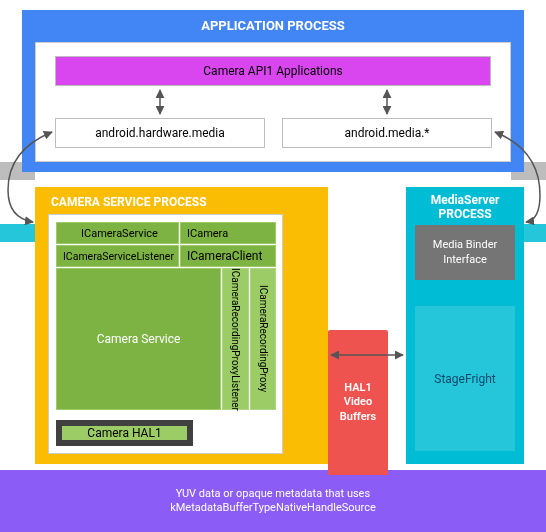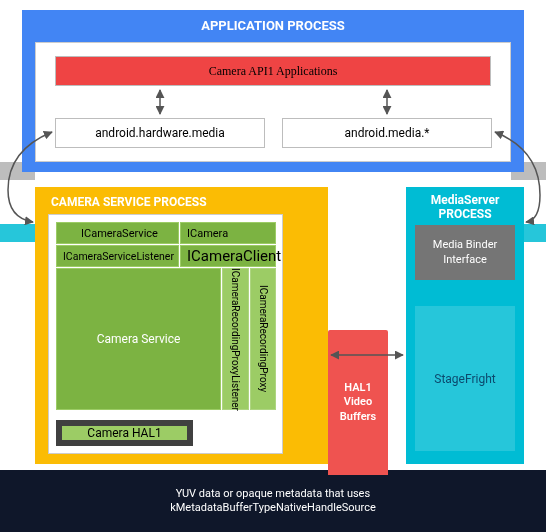--- a/index.html
+++ b/index.html
@@ -5,48 +5,48 @@
   * { box-sizing: border-box; margin: 0; padding: 0; }
   body { font-family: Roboto, Arial, sans-serif; font-size: 12px; background: #fff; }
   .canvas { position: relative; width: 518px; height: 532px; }
   .box { position: absolute; display: flex; align-items: center; justify-content: center; text-align: center; }
   .label { pointer-events: none; }
 
   
   .app-process-outer { left: 22px; top: 10px; width: 502px; height: 162px; background: #4285f4; }
   .app-process-title { color: #fff; font-weight: 700; font-size: 13px; position: absolute; top: 8px; left: 0; right: 0; text-align: center; }
   .app-process-inner { left: 35px; top: 42px; width: 476px; height: 120px; background: #fff; border: 1px solid #ccc; }
-  .api1-apps { left: 55px; top: 56px; width: 436px; height: 30px; background: #ef4444; border: 1px solid #bdbdbd; font-size: 12px; font-family: Liberation Serif, serif; }
+  .api1-apps { left: 55px; top: 56px; width: 436px; height: 30px; background: #d946ef; border: 1px solid #bdbdbd; font-size: 12px; }
   .hw-camera { left: 55px; top: 118px; width: 210px; height: 30px; background: #fff; border: 1px solid #bdbdbd; font-size: 12px; }
   .media-star { left: 282px; top: 118px; width: 210px; height: 30px; background: #fff; border: 1px solid #bdbdbd; font-size: 12px; }
 
   
   .csp-outer { left: 35px; top: 187px; width: 293px; height: 277px; background: #fbbc04; }
   .csp-title { color: #fff; font-weight: 700; font-size: 12px; position: absolute; top: 8px; left: 16px; }
   .csp-inner { left: 48px; top: 214px; width: 235px; height: 240px; background: #fff; border: 1px solid #ccc; }
 
   .ics       { left: 56px; top: 222px; width: 123px; height: 22px; background: #7cb342; border:1px solid #9ccc65; font-size: 11px; padding-left:24px; justify-content:flex-start; }
   .icam      { left: 180px; top: 222px; width: 96px;  height: 22px; background: #7cb342; border:1px solid #9ccc65; font-size: 11px; padding-left:6px; justify-content:flex-start; }
   .icsl      { left: 56px; top: 245px; width: 123px; height: 22px; background: #7cb342; border:1px solid #9ccc65; font-size: 10.5px; padding-left:6px; justify-content:flex-start; }
-  .icc       { left: 180px; top: 245px; width: 96px;  height: 22px; background: #7cb342; border:1px solid #9ccc65; font-size: 15px; padding-left:6px; justify-content:flex-start; }
+  .icc       { left: 180px; top: 245px; width: 96px;  height: 22px; background: #7cb342; border:1px solid #9ccc65; font-size: 12px; padding-left:6px; justify-content:flex-start; }
   .camsvc    { left: 56px; top: 268px; width: 165px; height: 142px; background: #7cb342; border:1px solid #9ccc65; color:#fff; font-size: 12px; }
   .icrpl     { left: 222px; top: 268px; width: 27px; height: 142px; background: #9ccc65; border:1px solid #aed581; font-size: 10px; }
   .icrp      { left: 250px; top: 268px; width: 26px; height: 142px; background: #9ccc65; border:1px solid #aed581; font-size: 10px; }
   .vtext { writing-mode: vertical-rl; transform: rotate(0deg); }
   .camhal    { left: 56px; top: 420px; width: 137px; height: 26px; background: #9ccc65; border:6px solid #404040; font-size: 12px; }
 
   
   .msp-outer { left: 406px; top: 187px; width: 118px; height: 277px; background: #00bcd4; }
   .msp-title { color: #fff; font-weight: 700; font-size: 12px; position: absolute; top: 6px; left: 0; right: 0; text-align: center; line-height: 1.2; }
   .mbi { left: 415px; top: 225px; width: 100px; height: 55px; background: #757575; color: #fff; font-size: 11px; line-height:1.3; }
   .sf  { left: 415px; top: 306px; width: 100px; height: 145px; background: #26c6da; color: #0c4a6e; font-size: 12px; }
 
   
   .hal1vb { left: 328px; top: 330px; width: 60px; height: 145px; background: #ef5350; color: #fff; font-size: 11px; font-weight: 600; line-height: 1.3; border-radius: 2px 2px 0 0; }
-  .bottom-band { left: 0; top: 470px; width: 546px; height: 62px; background: #0f172a; color: #fff; font-size: 11px; line-height: 1.3; }
+  .bottom-band { left: 0; top: 470px; width: 546px; height: 62px; background: #8b5cf6; color: #fff; font-size: 11px; line-height: 1.3; }
 
   
   .side-gray-l { left: 0;   top: 162px; width: 35px; height: 18px; background: #bdbdbd; }
   .side-gray-r { left: 511px; top: 162px; width: 35px; height: 18px; background: #bdbdbd; }
   .side-cyan-l { left: 0;   top: 224px; width: 35px; height: 18px; background: #26c6da; }
   .side-cyan-r { left: 524px; top: 224px; width: 22px; height: 18px; background: #26c6da; }
 
   
   svg.arrows { position: absolute; left: 0; top: 0; width: 546px; height: 532px; pointer-events: none; }
 </style>

